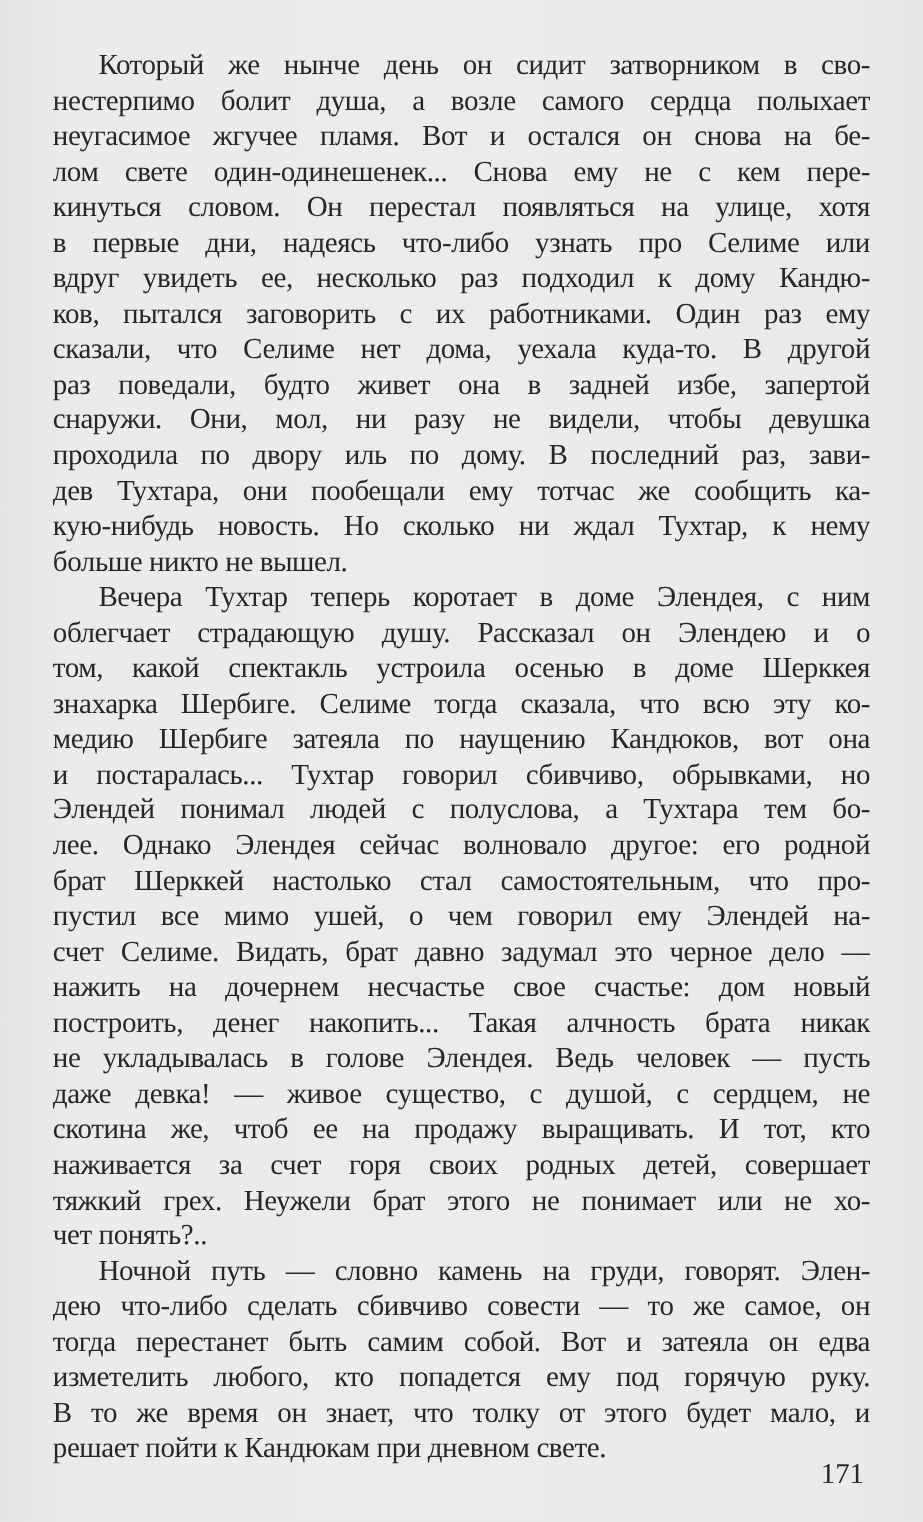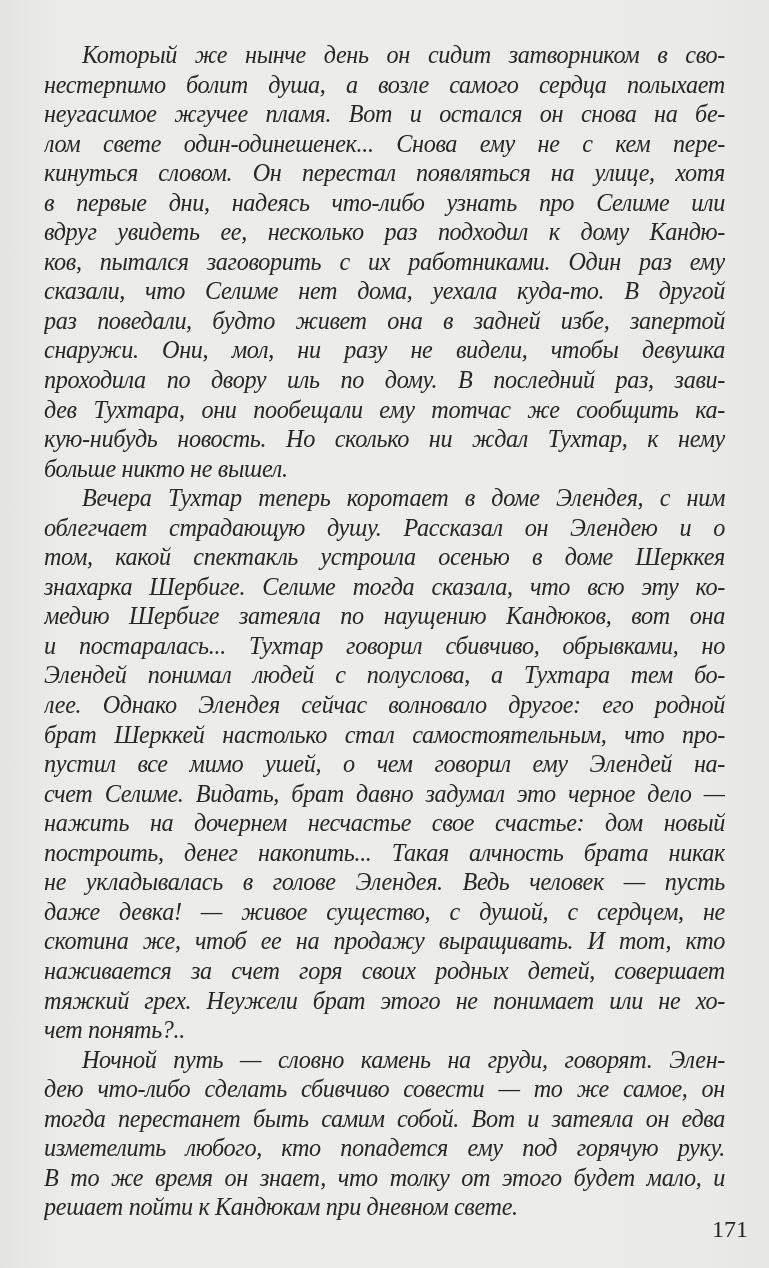--- a/index.html
+++ b/index.html
@@ -32,31 +32,30 @@
       color: #262626;
       letter-spacing: -0.35px;
     }
     .line {
       display: block;
       height: 29.55px;
       white-space: nowrap;
       text-align: justify;
       text-align-last: justify;
       overflow: hidden;
-      font-style: italic;
     }
     .line.indent {
       padding-left: 38px;
     }
     .line.last {
       text-align-last: left;
     }
     .page-number {
       position: absolute;
-      left: 712px;
+      left: 684px;
       top: 1216px;
       font-family: "Liberation Serif", "DejaVu Serif", serif;
       font-size: 24px;
       color: #262626;
     }
   </style>
 </head>
 <body>
 
 <div class="page">

